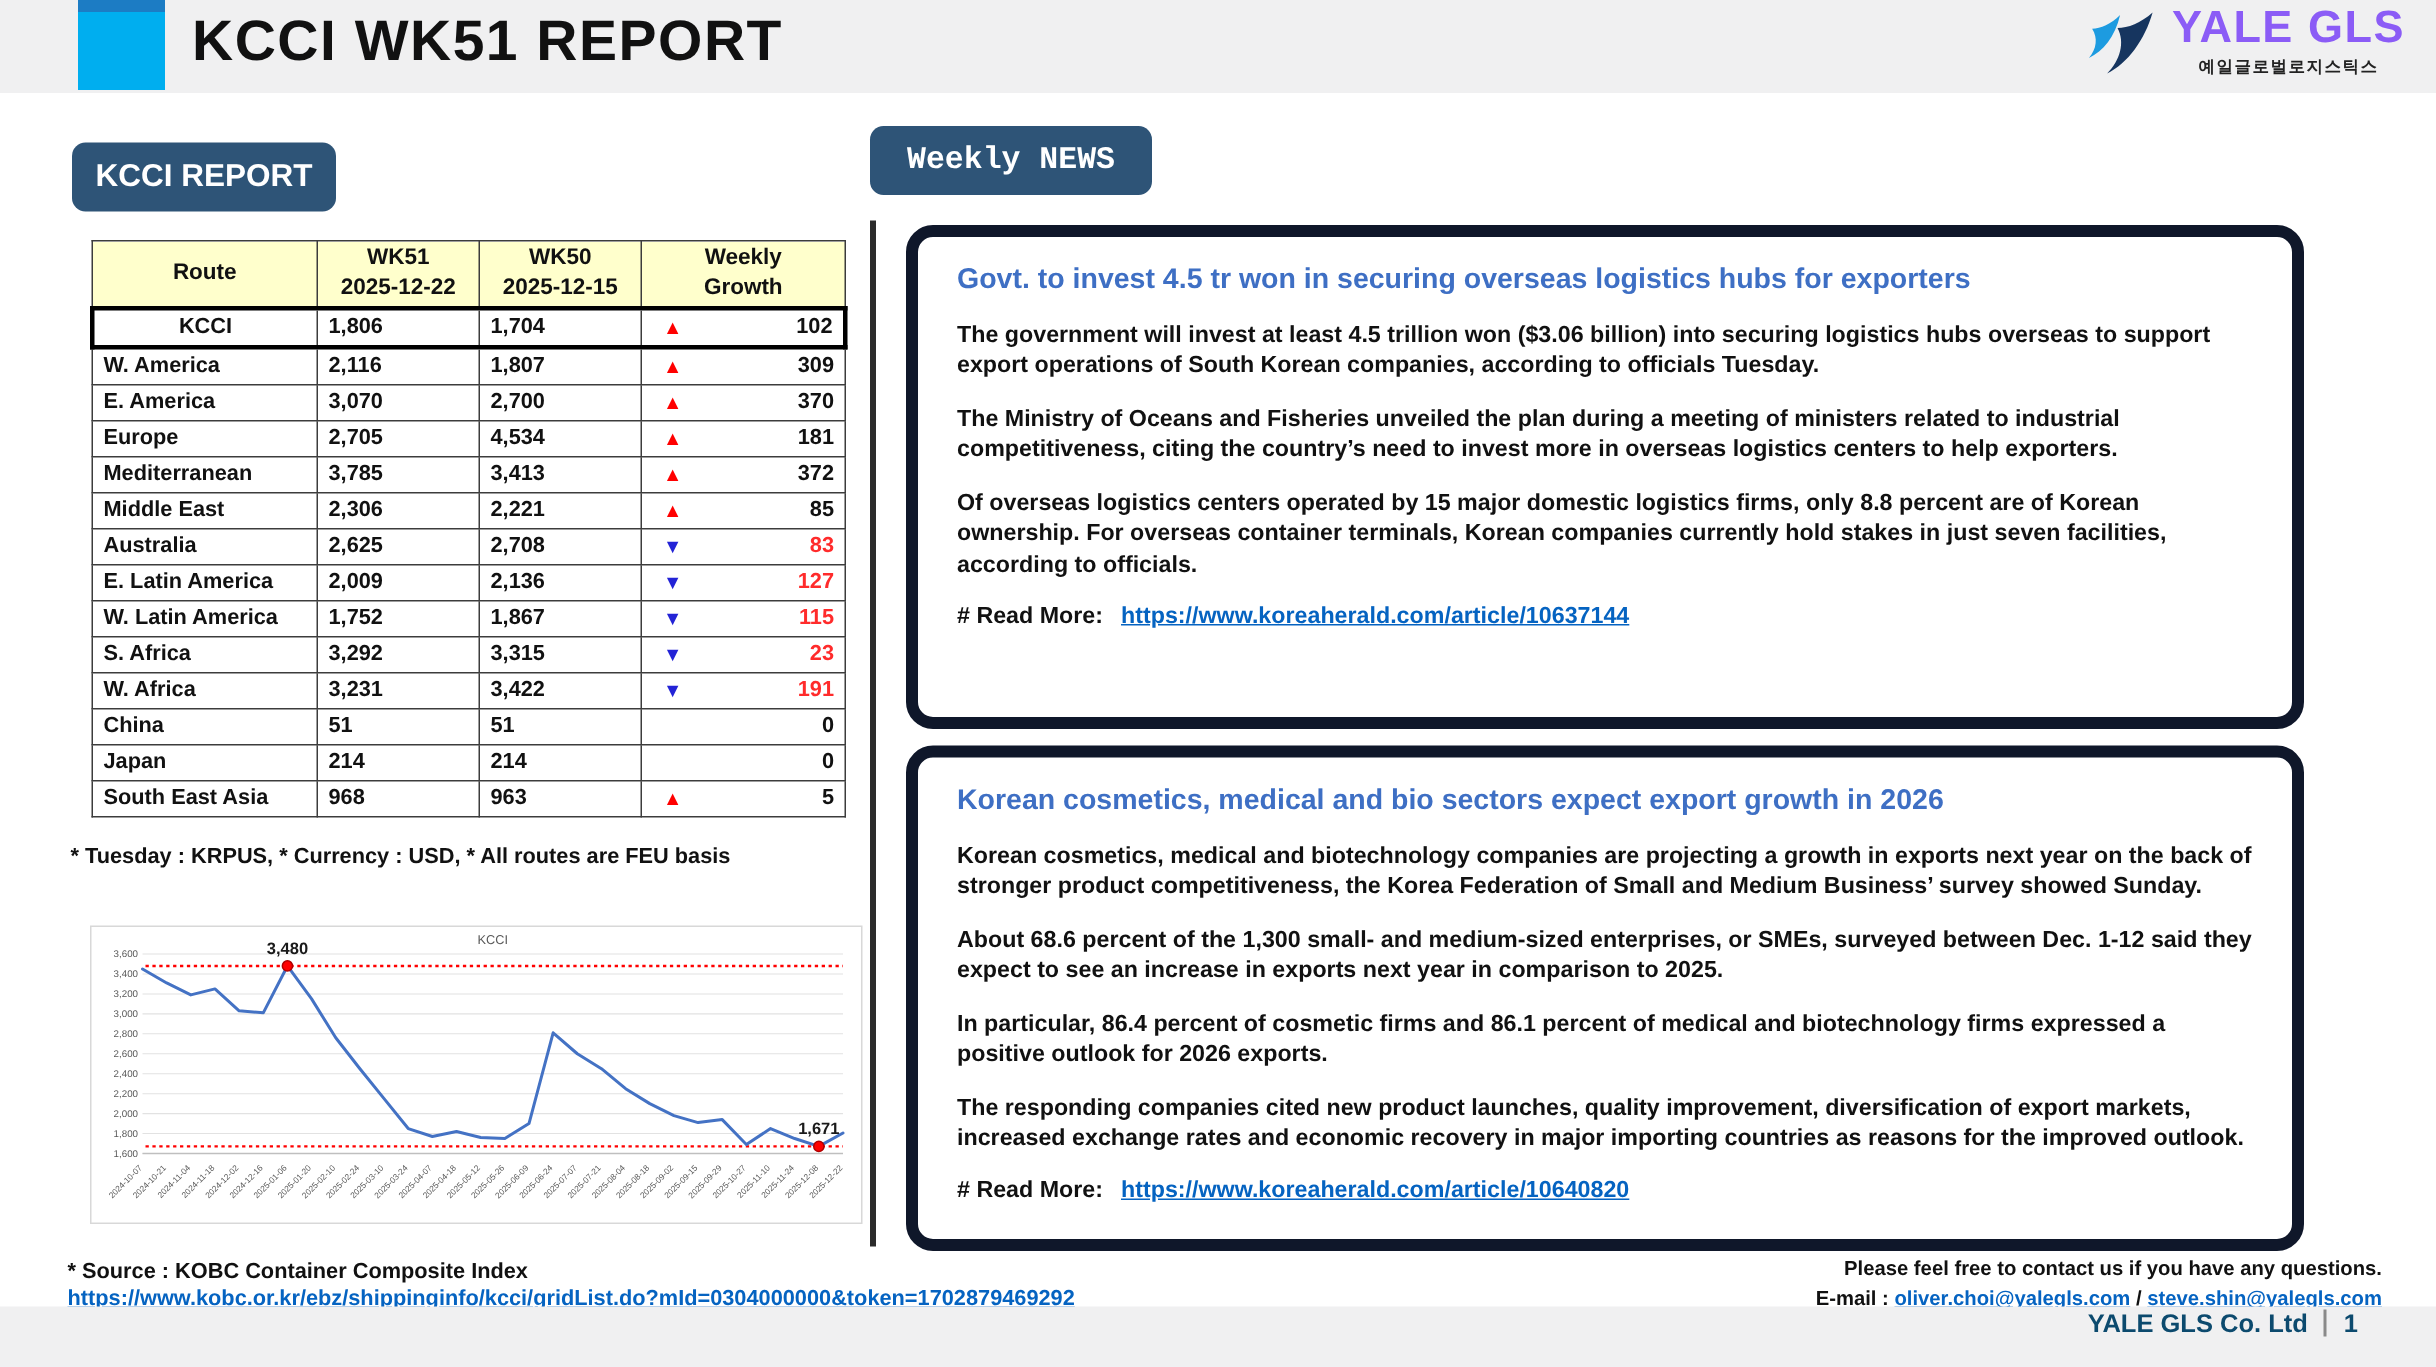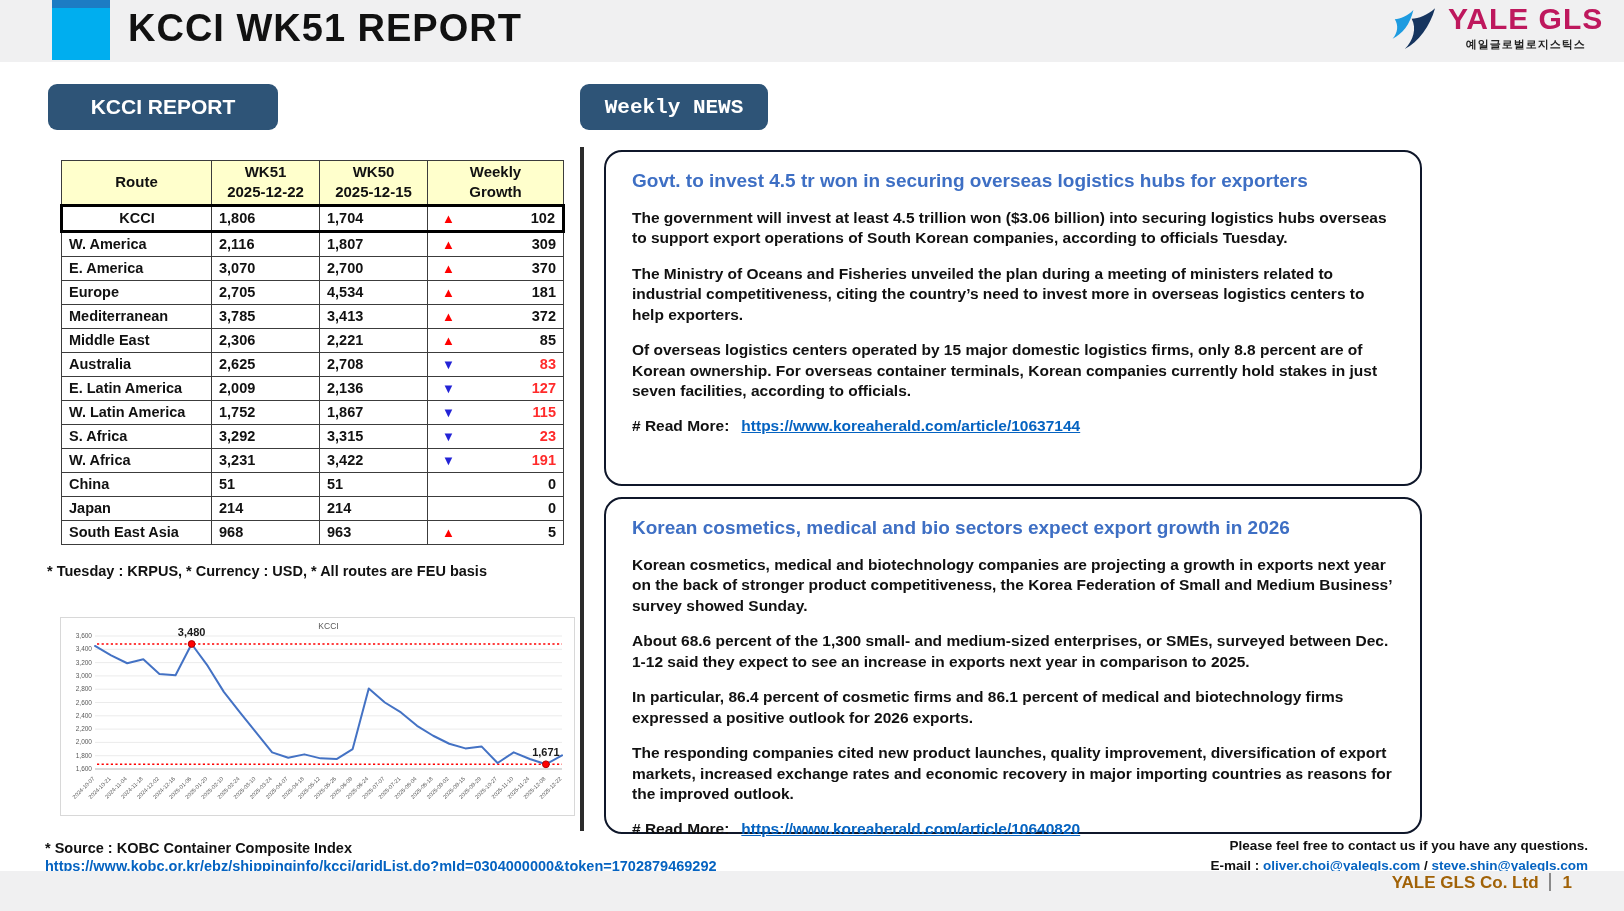--- a/index.html
+++ b/index.html
@@ -8,26 +8,26 @@
   
   .header-band{position:absolute;left:0;top:0;width:100%;height:62px;background:#F0F0F1;padding-left:24px;}
   .footer-band{position:absolute;left:0;top:871px;width:100%;height:40px;background:#F0F0F1;}
   .accent-square{position:absolute;left:52px;top:0;width:58px;height:60px;background:#00AEEF;}
   .accent-stripe{position:absolute;left:0;top:0;width:100%;height:8px;background:#1C7CC4;}
   .report-title{position:absolute;left:128px;top:7px;font-size:38px;font-weight:800;
                 letter-spacing:1px;color:#111;white-space:nowrap;}
   
   .logo{position:absolute;left:1390px;top:4px;display:flex;align-items:flex-start;}
   .logo-text-wrap{display:flex;flex-direction:column;align-items:center;margin-left:6px;}
-  .logo-text{font-size:30px;font-weight:800;letter-spacing:1px;color:#be185d;line-height:1;}
+  .logo-text{font-size:30px;font-weight:800;letter-spacing:1px;color:#8b5cf6;line-height:1;}
   .logo-sub{font-size:11px;font-weight:700;color:#222;margin-top:3px;letter-spacing:1px;}
   
   .badge{position:absolute;background:#2E5477;color:#fff;font-weight:700;font-size:21px;
          display:flex;align-items:center;justify-content:center;border-radius:9px;}
-  .badge-kcci{left:48px;top:84px;width:230px;height:46px;}
+  .badge-kcci{left:48px;top:95px;width:176px;height:46px;}
   .badge-news{left:580px;top:84px;width:188px;height:46px;font-family:Liberation Mono, monospace;}
   
   .kcci-table{position:absolute;left:60px;top:160px;border-collapse:collapse;table-layout:fixed;background:#fff;}
   .kcci-table th,.kcci-table td{border:1px solid #3c3c3c;font-weight:700;font-size:14.5px;
         color:#111;padding:1px 7px;height:21px;overflow:hidden;white-space:nowrap;}
   .kcci-table thead th{background:#FFFFCC;text-align:center;font-size:15px;line-height:1.35;}
   .kcci-table td.num{text-align:left;}
   .kcci-table td.route{text-align:left;}
   .kcci-table td.route.c{text-align:center;}
   .kcci-table tr.hl td{border-top:3px solid #000;border-bottom:3px solid #000;}
@@ -41,34 +41,34 @@
   .loading-note{position:absolute;left:47px;top:563px;font-size:14.5px;font-weight:700;color:#111;}
   .source-label{position:absolute;left:45px;top:840px;font-size:14.5px;font-weight:700;color:#111;}
   .source-link{position:absolute;left:45px;top:858px;font-size:14.5px;font-weight:700;
                color:#0563C1;text-decoration:underline;white-space:nowrap;}
   
   .chart-box{position:absolute;left:60px;top:617px;width:513px;height:197px;
              border:1px solid #D8D8D8;background:#fff;}
   
   .divider{position:absolute;left:580px;top:147px;width:4px;height:684px;background:#2b2b2b;}
   
-  .news-box{position:absolute;left:604px;width:818px;border:2px solid #0f172a;border-radius:18px;
+  .news-box{position:absolute;left:604px;width:932px;border:8px solid #0f172a;border-radius:18px;
             background:#fff;padding:16px 26px;box-sizing:border-box;}
   .box1{top:150px;height:336px;}
   .box2{top:497px;height:337px;}
   .news-title{color:#3E6FC4;font-size:19px;font-weight:700;margin:2px 0 16px 0;}
   .news-box p{margin:0 0 15px 0;font-size:15.5px;font-weight:700;line-height:1.32;color:#111;}
   .read-more{font-size:15.5px;font-weight:700;color:#111;margin-top:4px;}
   .read-more a{color:#0563C1;text-decoration:underline;margin-left:12px;font-weight:700;}
   
   .contact{position:absolute;right:36px;top:836px;text-align:right;font-size:13.5px;
            font-weight:700;color:#111;line-height:1.5;}
   .contact a{color:#0563C1;text-decoration:underline;}
   .footer-text{position:absolute;right:52px;top:873px;display:flex;align-items:flex-start;
-               font-size:17px;font-weight:700;color:#a16207;}
+               font-size:17px;font-weight:700;color:#0c4a6e;}
   .vline{display:inline-block;width:0;height:18px;border-left:2px solid #8a8a8a;margin:0 12px 0 10px;}
 </style>
 </head>
 <body>
 
 <div class="page">
 
   <div class="header-band">
     <div class="accent-square">
       <div class="accent-stripe"></div>

